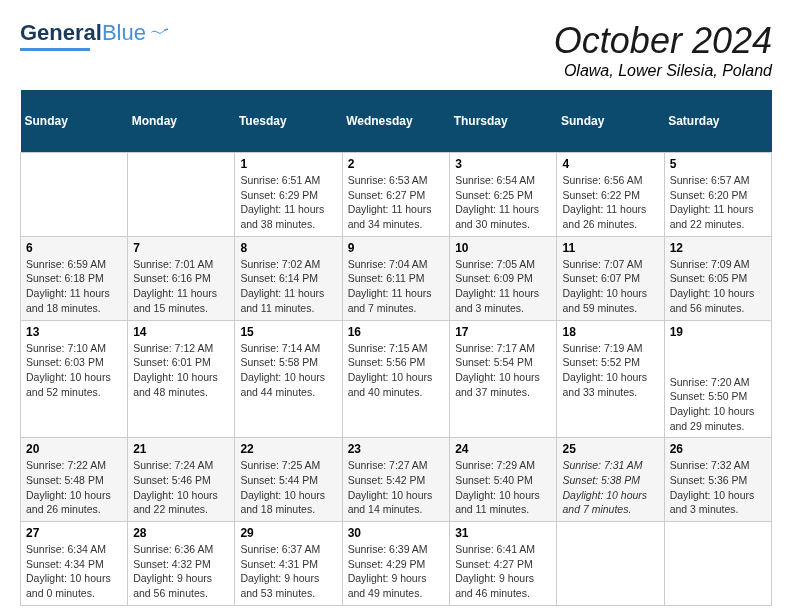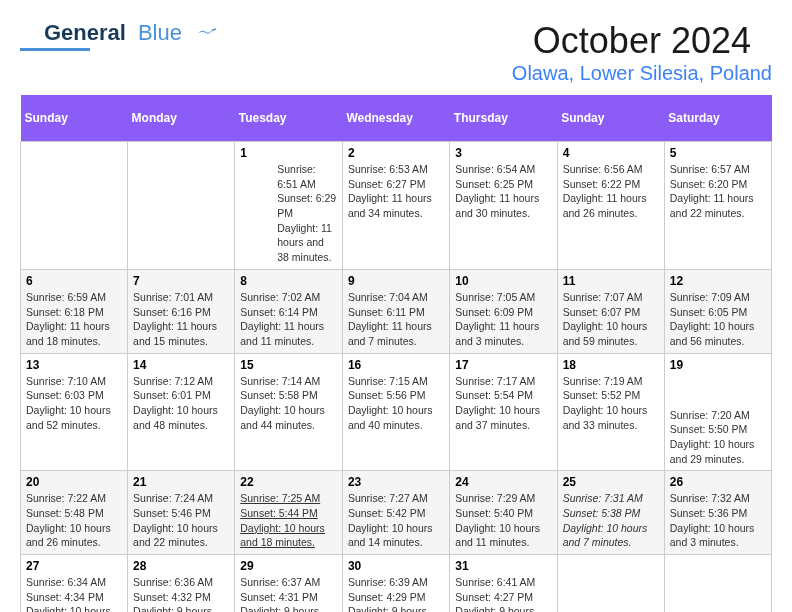--- a/index.html
+++ b/index.html
@@ -15,40 +15,41 @@
       justify-content: space-between;
       align-items: flex-start;
       margin-bottom: 10px;
     }
     .logo {
       display: flex;
       flex-direction: column;
       align-items: flex-start;
     }
     .title-block {
-      text-align: center;
+      text-align: right;
+      font-style: italic;
     }
     .month-title {
       font-size: 36px;
       font-weight: normal;
       color: #1a1a1a;
     }
     .location {
-      font-size: 20px;
-      color: #3b82f6;
+      font-size: 16px;
+      color: #000000;
     }
     table {
       width: 100%;
       border-collapse: collapse;
       font-size: 11px;
     }
     th {
-      background-color: #8b5cf6;
+      background-color: #0c4a6e;
       color: #fff;
-      padding: 16px 4px;
+      padding: 24px 4px;
       text-align: left;
       font-size: 12px;
       font-weight: bold;
     }
     td {
       border: 1px solid #ccc;
       padding: 4px 5px;
       vertical-align: top;
       min-height: 70px;
       height: 80px;
@@ -73,21 +74,21 @@
     }
     .empty-cell {
       background-color: #f9f9f9;
     }
   </style>
 </head>
 <body>
 
 <div class="header">
   <div class="logo">
-    <div style="display:flex;align-items:center;gap:12px;margin-left:24px;">
+    <div style="display:flex;align-items:center;gap:0;">
       <span style="font-size:22px;font-weight:bold;color:#1a3a5c;">General</span>
       <span style="color:#4a90d9;font-size:22px;font-weight:normal;">Blue</span>
       <svg width="24" height="24" viewBox="0 0 24 24" style="margin-left:2px;">
         <path d="M20 8c-1.5 0-3 .5-4 1.5L12 12l-4-2c-1-.5-2-.5-3 0L2 12l3-1c1-.5 2-.5 3 0l4 2 5-3.5c.8-.6 1.8-1 3-1.5z" fill="#4a90d9"></path>
         <path d="M16 9.5c0 0 2-1 4-1.5" stroke="#4a90d9" stroke-width="1.5" fill="none"></path>
       </svg>
     </div>
     <div style="width:70px;height:3px;background:#4a90d9;margin-top:2px;"></div>
   </div>
   <div class="title-block">
@@ -107,21 +108,21 @@
         <th>Sunday</th>
         <th>Saturday</th>
       </tr>
   </thead>
   <tbody id="calendar-body">
   <tr>
         <td class="empty-cell"></td>
         <td class="empty-cell"></td>
         <td>
           <span class="day-number">1</span>
-          <div class="day-info" style="white-space: pre-line; margin-left: 37px;">Sunrise: 6:51 AM
+          <div class="day-info" style="white-space: pre-line;">Sunrise: 6:51 AM
 Sunset: 6:29 PM
 Daylight: 11 hours and 38 minutes.</div>
         </td>
         <td>
           <span class="day-number">2</span>
           <div class="day-info" style="white-space: pre-line;">Sunrise: 6:53 AM
 Sunset: 6:27 PM
 Daylight: 11 hours and 34 minutes.</div>
         </td>
         <td>
@@ -239,21 +240,21 @@
 Daylight: 10 hours and 26 minutes.</div>
         </td>
         <td>
           <span class="day-number">21</span>
           <div class="day-info" style="white-space: pre-line;">Sunrise: 7:24 AM
 Sunset: 5:46 PM
 Daylight: 10 hours and 22 minutes.</div>
         </td>
         <td>
           <span class="day-number">22</span>
-          <div class="day-info" style="white-space: pre-line; text-decoration: underline;">Sunrise: 7:25 AM
+          <div class="day-info" style="white-space: pre-line;">Sunrise: 7:25 AM
 Sunset: 5:44 PM
 Daylight: 10 hours and 18 minutes.</div>
         </td>
         <td>
           <span class="day-number">23</span>
           <div class="day-info" style="white-space: pre-line;">Sunrise: 7:27 AM
 Sunset: 5:42 PM
 Daylight: 10 hours and 14 minutes.</div>
         </td>
         <td>

